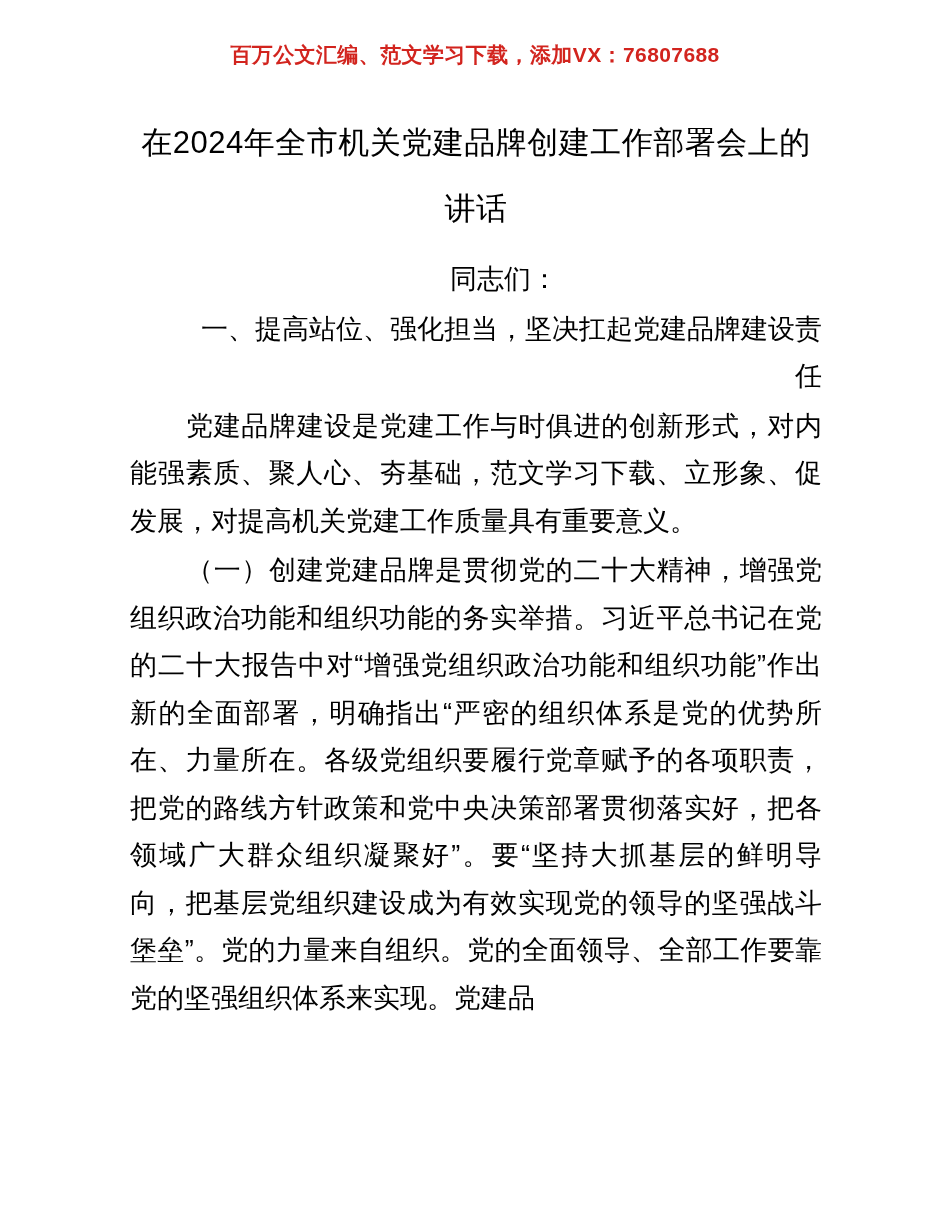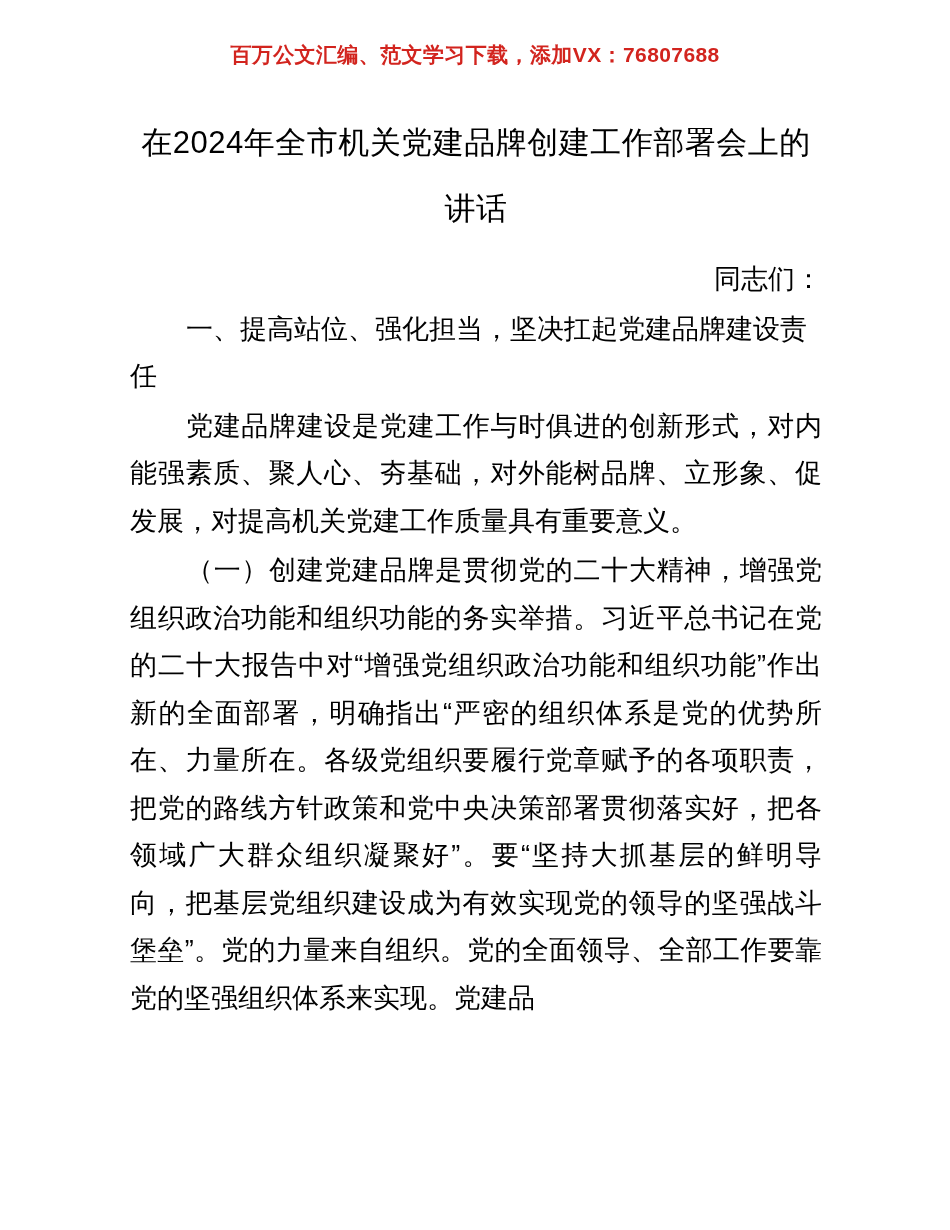--- a/index.html
+++ b/index.html
@@ -59,24 +59,24 @@
     line-height: 47.5px;
     text-align: justify;
     text-justify: inter-ideograph;
     text-indent: 56px;
     margin: 0 0 2px 0;
     letter-spacing: 0px;
     font-weight: 400;
     word-break: break-all;
   }
   .para.salutation {
-    text-align: right;
+    text-align: center;
   }
   .para.heading {
-    text-align: left;
+    text-align: right;
   }
   .para.tail {
     text-align: justify;
     text-justify: inter-ideograph;
   }
 </style>
 </head>
 <body>
 
 <div class="page">
@@ -87,18 +87,18 @@
 
   <div class="doc-body">
 
     <h1 class="doc-title">在2024年全市机关党建品牌创建工作部署会上的讲话</h1>
 
     <p class="para salutation">同志们：</p>
 
 
     <p class="para heading">一、提高站位、强化担当，坚决扛起党建品牌建设责任</p>
 
-    <p class="para">党建品牌建设是党建工作与时俱进的创新形式，对内能强素质、聚人心、夯基础，对外能树品牌、立形象、促发展，对提高机关党建工作质量具有重要意义。</p>
+    <p class="para">党建品牌建设是党建工作与时俱进的创新形式，对内能强素质、聚人心、夯基础，范文学习下载、立形象、促发展，对提高机关党建工作质量具有重要意义。</p>
 
     <p class="para tail">（一）创建党建品牌是贯彻党的二十大精神，增强党组织政治功能和组织功能的务实举措。习近平总书记在党的二十大报告中对“增强党组织政治功能和组织功能”作出新的全面部署，明确指出“严密的组织体系是党的优势所在、力量所在。各级党组织要履行党章赋予的各项职责，把党的路线方针政策和党中央决策部署贯彻落实好，把各领域广大群众组织凝聚好”。要“坚持大抓基层的鲜明导向，把基层党组织建设成为有效实现党的领导的坚强战斗堡垒”。党的力量来自组织。党的全面领导、全部工作要靠党的坚强组织体系来实现。党建品</p>
 
   </div>
 </div>
 
 </body></html>

